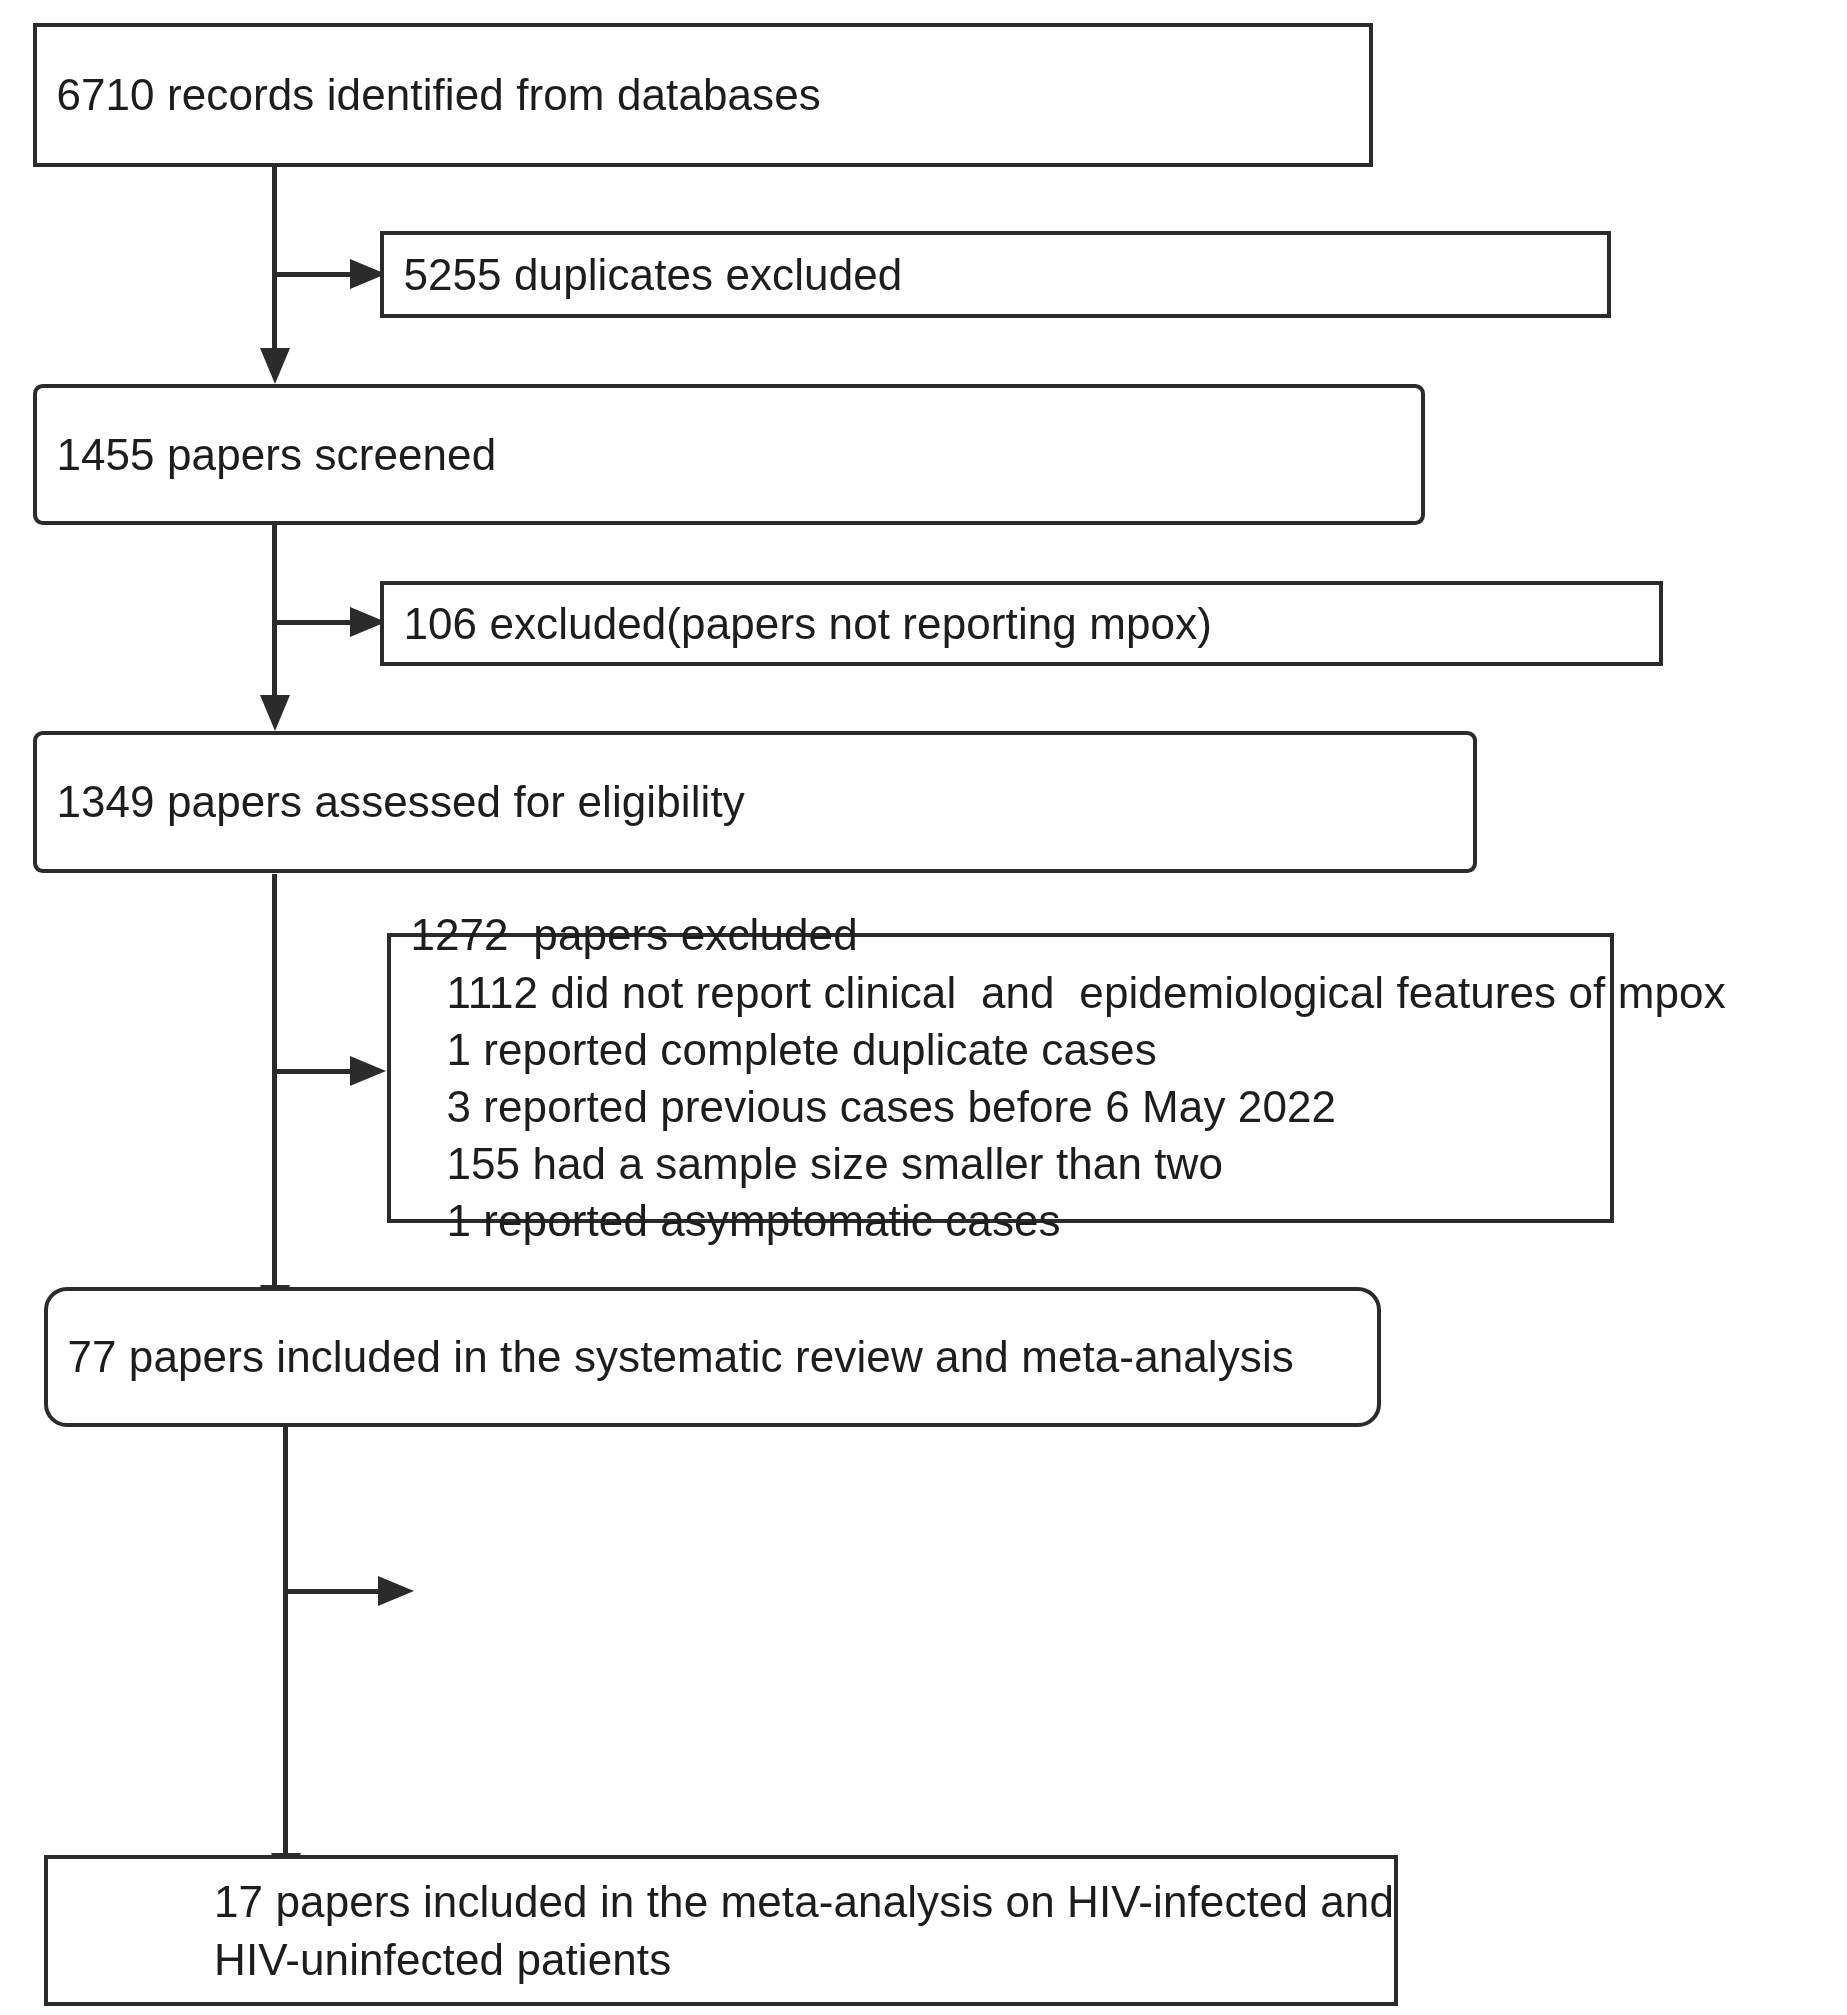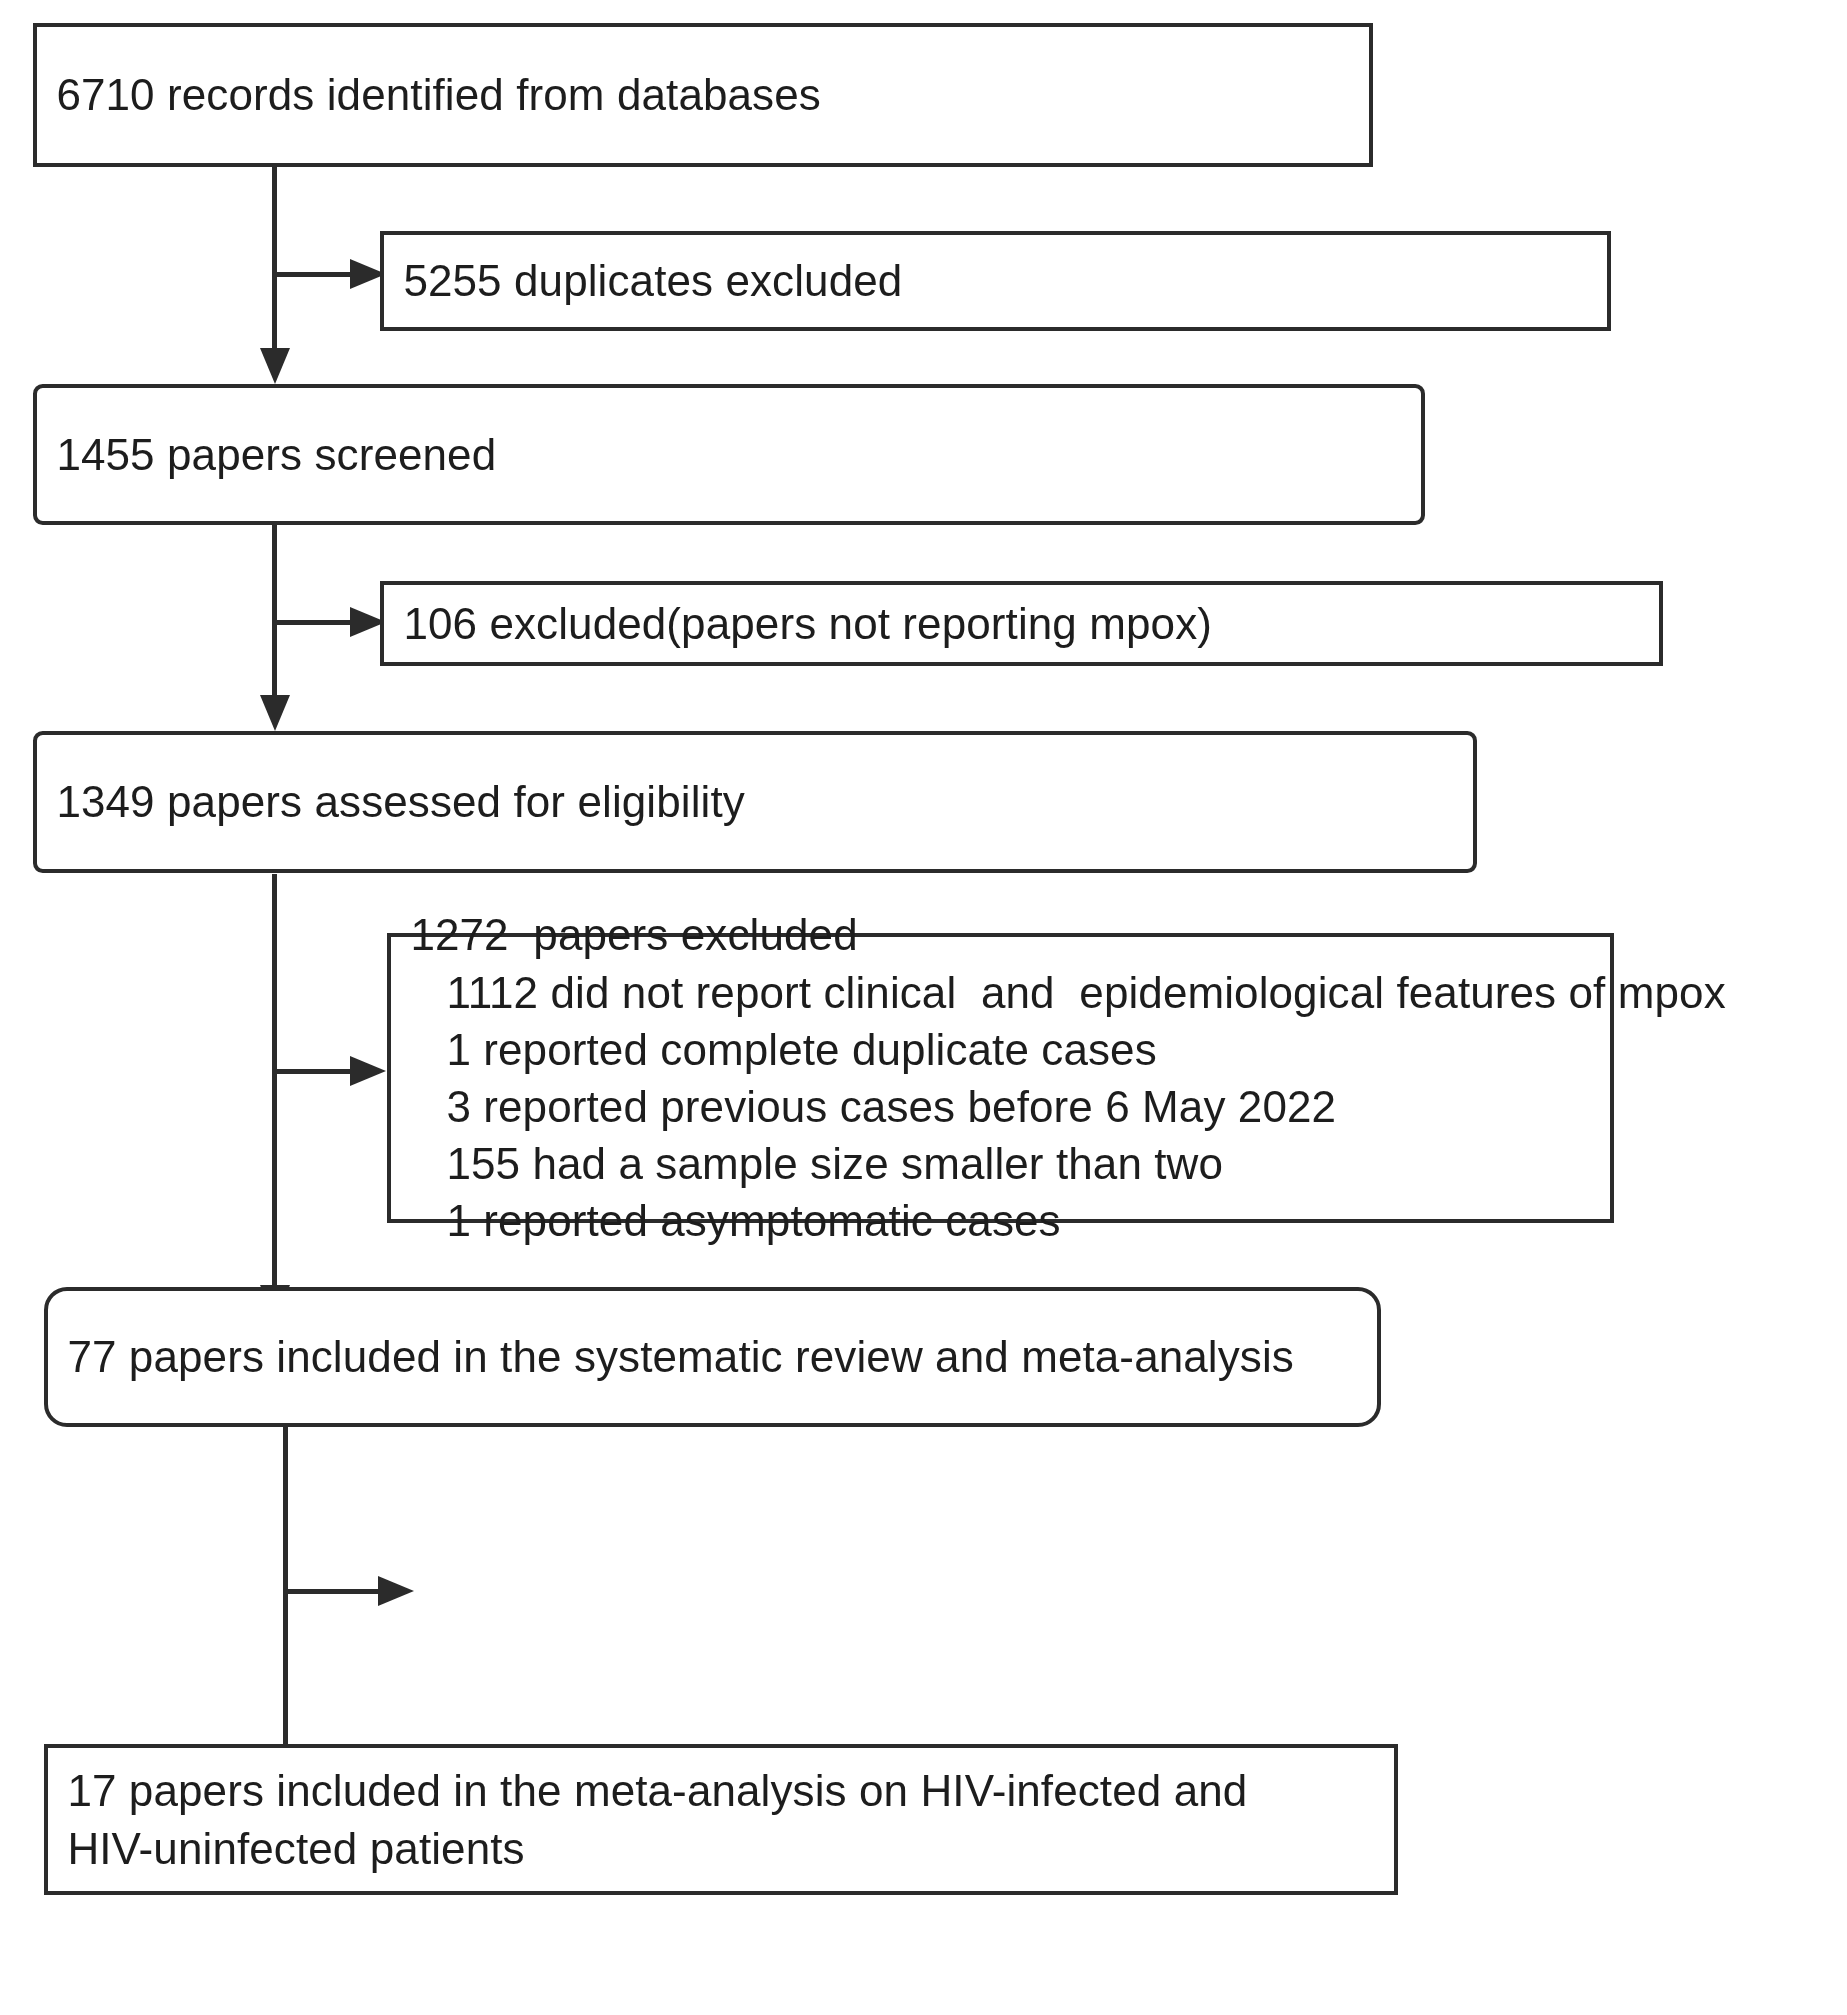--- a/index.html
+++ b/index.html
@@ -71,21 +71,21 @@
   <div class="node pad-left" style="left:33px; top:23px; width:1340px; height:144px;">
     <span class="txt">6710 records identified from databases</span>
   </div>
 
   <div class="vline" style="left:272px; top:167px; height:184px;"></div>
   <div class="arrow-down" style="left:260px; top:348px;"></div>
 
   <div class="hline" style="left:272px; top:272px; width:86px;"></div>
   <div class="arrow-right" style="left:350px; top:259px;"></div>
 
-  <div class="node pad-left" style="left:380px; top:231px; width:1231px; height:100px;">
+  <div class="node pad-left" style="left:380px; top:231px; width:1231px; height:87px;">
     <span class="txt">5255 duplicates excluded</span>
   </div>
 
   <div class="node rounded pad-left" style="left:33px; top:384px; width:1392px; height:141px;">
     <span class="txt">1455 papers screened</span>
   </div>
 
   <div class="vline" style="left:272px; top:525px; height:172px;"></div>
   <div class="arrow-down" style="left:260px; top:695px;"></div>
 
@@ -121,21 +121,21 @@
     <span class="txt">77 papers included in the systematic review and meta-analysis</span>
   </div>
 
   <div class="vline" style="left:283px; top:1427px; height:428px;"></div>
   <div class="arrow-down" style="left:271px; top:1853px;"></div>
 
   <div class="hline" style="left:283px; top:1589px; width:103px;"></div>
   <div class="arrow-right" style="left:378px; top:1576px;"></div>
 
 
-  <div class="node multiline" style="left:44px; top:1744px; width:1354px; height:151px;">
+  <div class="node multiline" style="left:44px; top:1855px; width:1354px; height:151px;justify-content:flex-end;">
     <div style="padding-left:19.4px;">
       <div class="txt">17 papers included in the meta-analysis on HIV-infected and</div>
       <div class="txt">HIV-uninfected patients</div>
     </div>
   </div>
 
 </div>
 
 
 </body></html>

